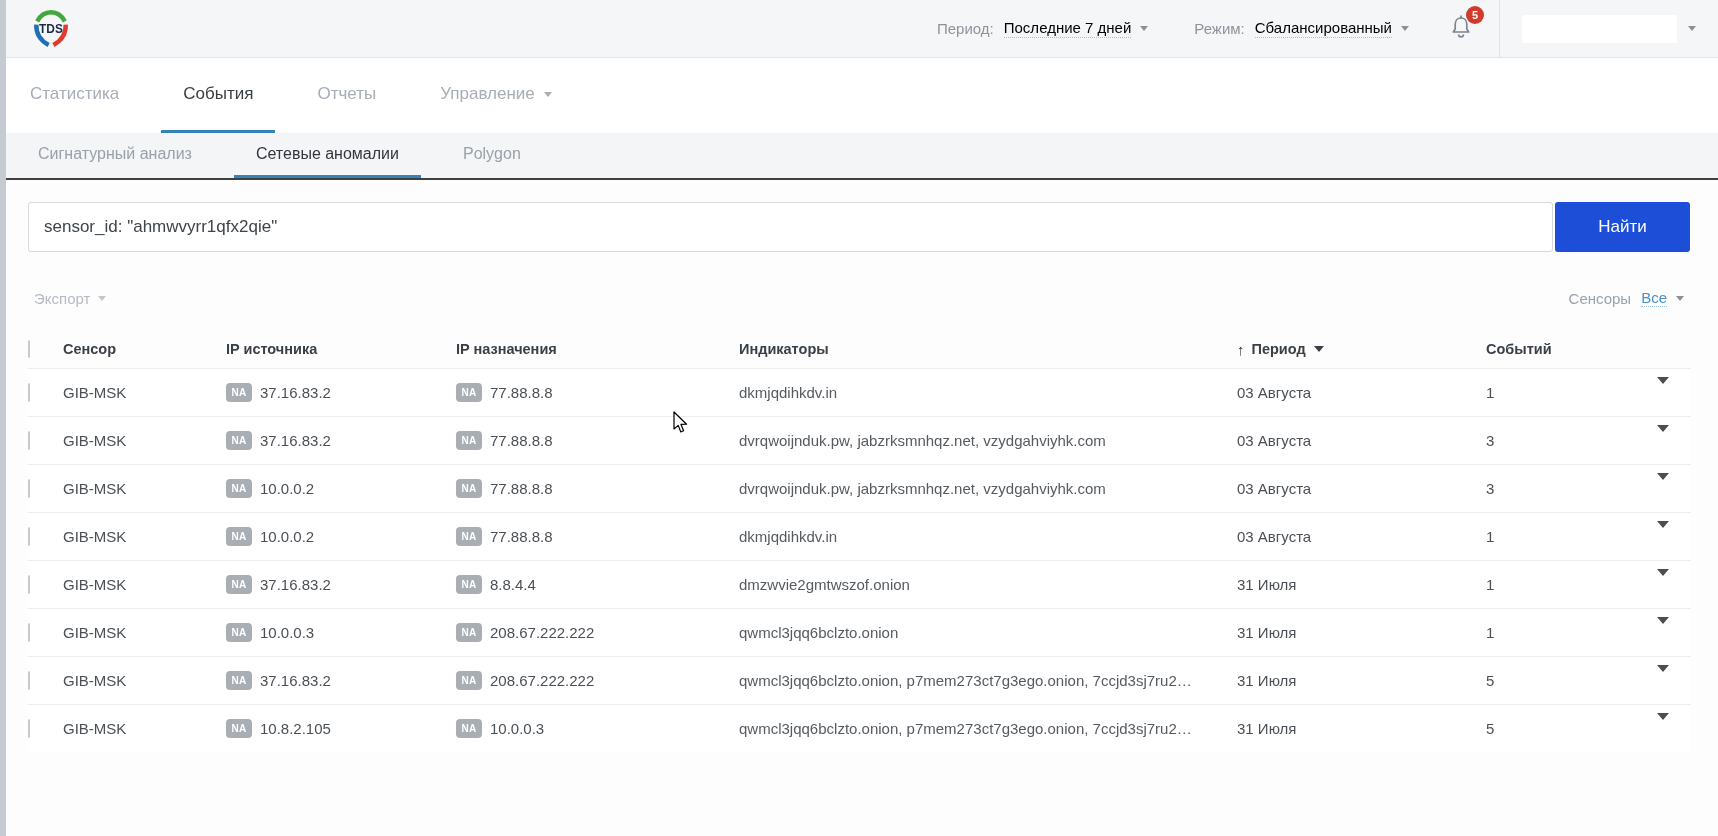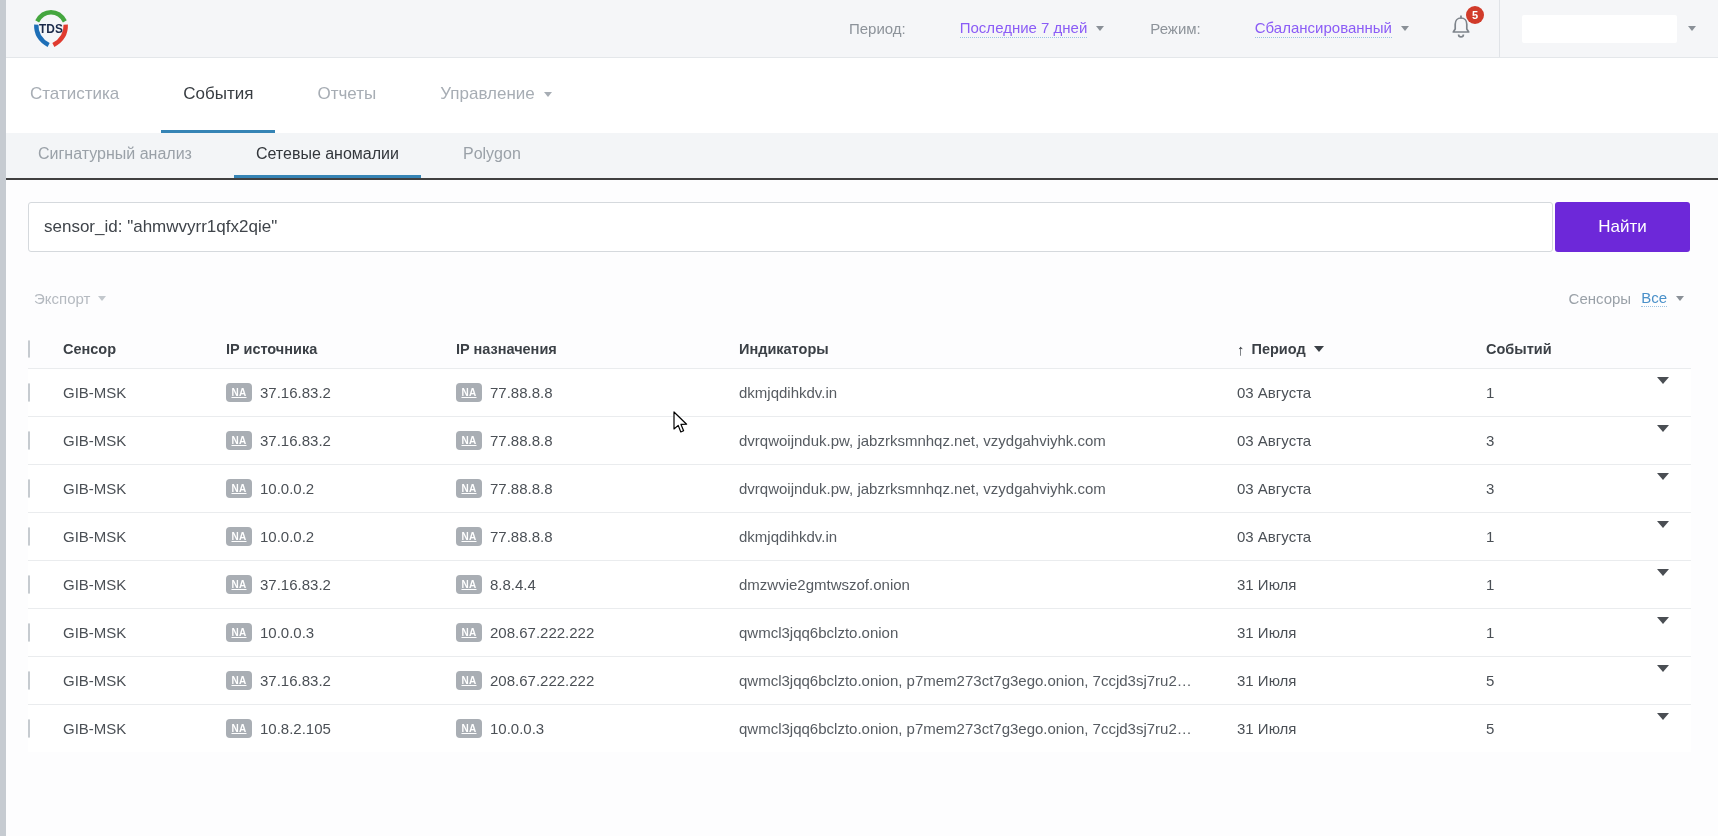--- a/index.html
+++ b/index.html
@@ -9,21 +9,21 @@
   
   .left-strip { position:absolute; left:0; top:0; width:6px; height:100%; background:#c6cbd1; z-index:60; }
 
   
   .topbar { position:relative; height:58px; background:#f5f6f8; border-bottom:1px solid #e4e7ea;
             display:flex; align-items:center; padding:0 22px 0 30px; }
   .logo { display:flex; align-items:center; cursor:pointer; }
   .top-right { margin-left:auto; display:flex; align-items:center; height:100%; }
   .ctl-group { display:flex; align-items:center; font-size:15px; }
   .ctl-label { color:#8d939a; margin-right:10px; }
-  .ctl-value { color:#8b5cf6; border-bottom:1px dotted #9cc3e2; padding-bottom:1px; cursor:pointer;margin-left:44px; }
+  .ctl-value { color:#000000; border-bottom:1px dotted #9cc3e2; padding-bottom:1px; cursor:pointer; }
   .caret { width:0; height:0; border-left:4px solid transparent; border-right:4px solid transparent;
            border-top:5px solid #8a9097; display:inline-block; margin-left:9px; }
   .period-group { margin-right:46px; }
   .mode-group { margin-right:40px; }
   .bell-wrap { position:relative; margin-right:26px; cursor:pointer; }
   .bell-badge { position:absolute; top:-7px; right:-11px; width:18px; height:18px; border-radius:50%;
                 background:#d13b2a; color:#fff; font-size:11px; font-weight:bold;
                 display:flex; align-items:center; justify-content:center; }
   .top-divider { width:1px; align-self:stretch; background:#e0e3e7; margin-right:22px; }
   .user-box { width:155px; height:28px; background:#ffffff; border-radius:2px; cursor:pointer; }
@@ -44,21 +44,21 @@
   .sub-tab.active { color:#33373c; border-bottom-color:#3584b5; }
 
   
   .content { padding:0 28px; }
   .page-title { margin:42px 0 0; font-size:37px; line-height:48px; font-weight:300;
                 color:#a2a8ae; letter-spacing:.4px; }
 
   .search-row { display:flex; margin-top:22px; height:50px; }
   .search-input { flex:1; border:1px solid #d5d9dd; border-radius:3px; padding:0 15px;
                   font-size:17px; color:#3f444a; background:#fff; outline:none; font-family:inherit; }
-  .search-btn { width:135px; margin-left:2px; background:#6d28d9; color:#fff; border:none;
+  .search-btn { width:135px; margin-left:2px; background:#1d4ed8; color:#fff; border:none;
                 border-radius:3px; font-size:17px; cursor:pointer; font-family:inherit; }
 
   .toolbar { margin-top:36px; height:20px; display:flex; align-items:center; font-size:15px; }
   .export { display:flex; align-items:center; color:#b5bac0; cursor:pointer; margin-left:6px; }
   .export .caret { border-top-color:#c3c8cd; margin-left:8px; }
   .sensors { margin-left:auto; display:flex; align-items:center; margin-right:6px; }
   .sensors-label { color:#9aa1a8; margin-right:10px; }
   .sensors-value { color:#4a90c9; border-bottom:1px dotted #9cc3e2; cursor:pointer; }
 
   
@@ -66,21 +66,21 @@
   .thead, .trow { display:grid; grid-template-columns:35px 163px 230px 283px 498px 249px 155px 1fr;
                   align-items:center; }
   .thead { height:38px; font-size:14.5px; font-weight:bold; color:#3b4046; }
   .trow { height:48px; border-top:1px solid #eaecee; font-size:15px; color:#4b5056; background:#fff; }
   .cb { width:15px; height:15px; border:1px solid #c6cbd0; border-radius:3px;
         background:linear-gradient(#f8f9fa,#eceef0); box-shadow:inset 0 1px 1px rgba(0,0,0,.04);
         cursor:pointer; }
   .ip-cell { display:flex; align-items:center; }
   .na { display:inline-flex; align-items:center; justify-content:center; width:26px; height:19px;
         background:#a9aeb4; color:#fff; font-size:10px; font-weight:bold; border-radius:4px;
-        margin-right:8px; letter-spacing:.3px;text-decoration:underline; }
+        margin-right:8px; letter-spacing:.3px; }
   .ind-cell { white-space:nowrap; overflow:hidden; text-overflow:ellipsis; padding-right:26px; color:#565b61; }
   .period-head { display:flex; align-items:center; }
   .sort-arrow { font-size:15px; margin-right:7px; color:#3b4046; }
   .period-head .caret { border-top-color:#3b4046; margin-left:8px; border-left-width:5px; border-right-width:5px; border-top-width:6px; }
   .row-caret { width:0; height:0; border-left:6px solid transparent; border-right:6px solid transparent;
                border-top:7px solid #4a4e53; cursor:pointer; margin-left:16px; }
 
   
   .cursor { position:absolute; left:668px; top:411px; z-index:100; pointer-events:none; }
 </style>

